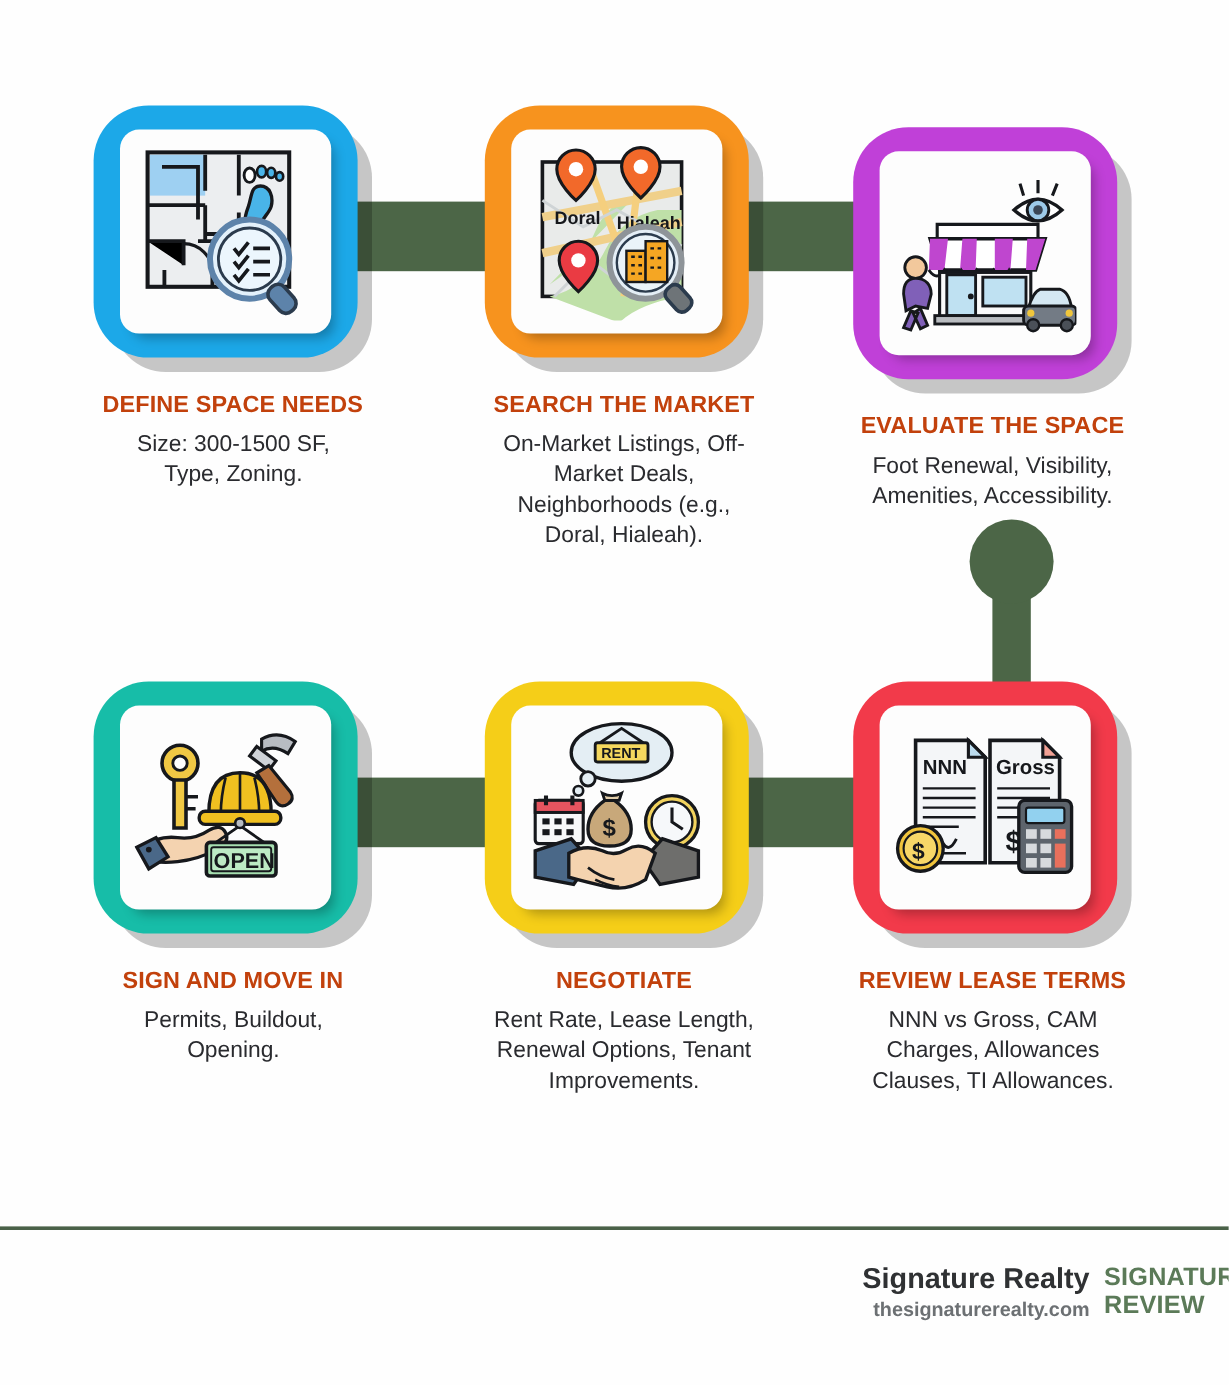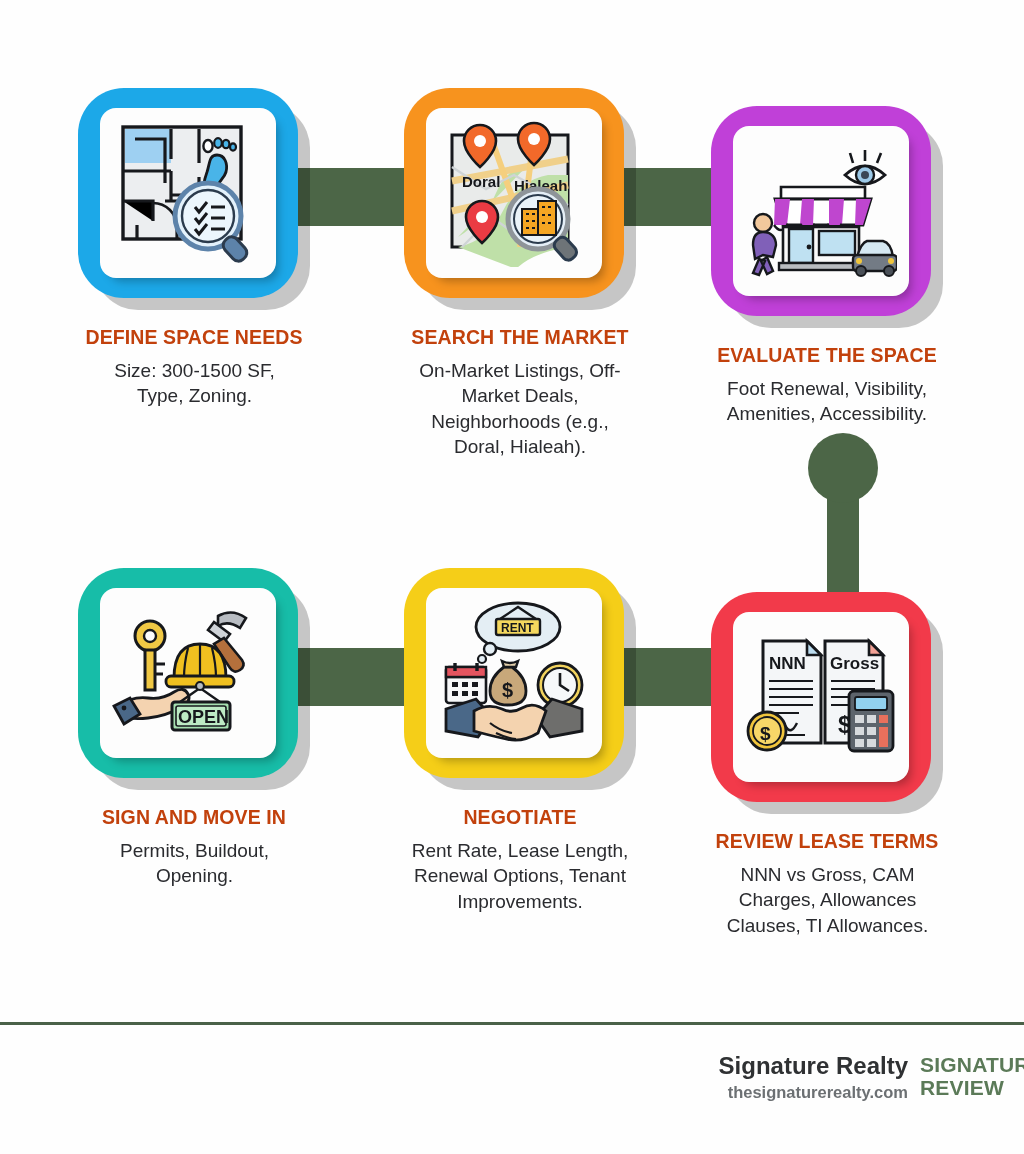--- a/index.html
+++ b/index.html
@@ -214,21 +214,21 @@
           </g>
         </svg>
       </div>
     </div>
     <div class="step-text">
       <div class="step-title">EVALUATE THE SPACE</div>
       <div class="step-desc">Foot Renewal, Visibility, Amenities, Accessibility.</div>
     </div>
   </div>
 
-  <div class="step" style="left:711px; top:568px;margin-top:24px;">
+  <div class="step" style="left:711px; top:568px;">
     <div class="card-wrap">
       <div class="card-shadow"></div>
       <div class="card-frame" style="background:#F23A4A;"></div>
       <div class="card-inner">
         <svg width="152" height="140" viewBox="0 0 152 140">
           <g>
             <path d="M18 14 h44 l14 14 v88 h-58z" fill="#f4f6f8" stroke="#16181c" stroke-width="3"></path>
             <path d="M62 14 l14 14 h-14z" fill="#bcdcef" stroke="#16181c" stroke-width="2.6"></path>
             <text x="24" y="42" font-family="'Liberation Sans',sans-serif" font-size="17" font-weight="bold" fill="#16181c">NNN</text>
             <path d="M24 54 h44 M24 62 h44 M24 70 h44 M24 78 h44 M24 86 h30" stroke="#16181c" stroke-width="2"></path>

